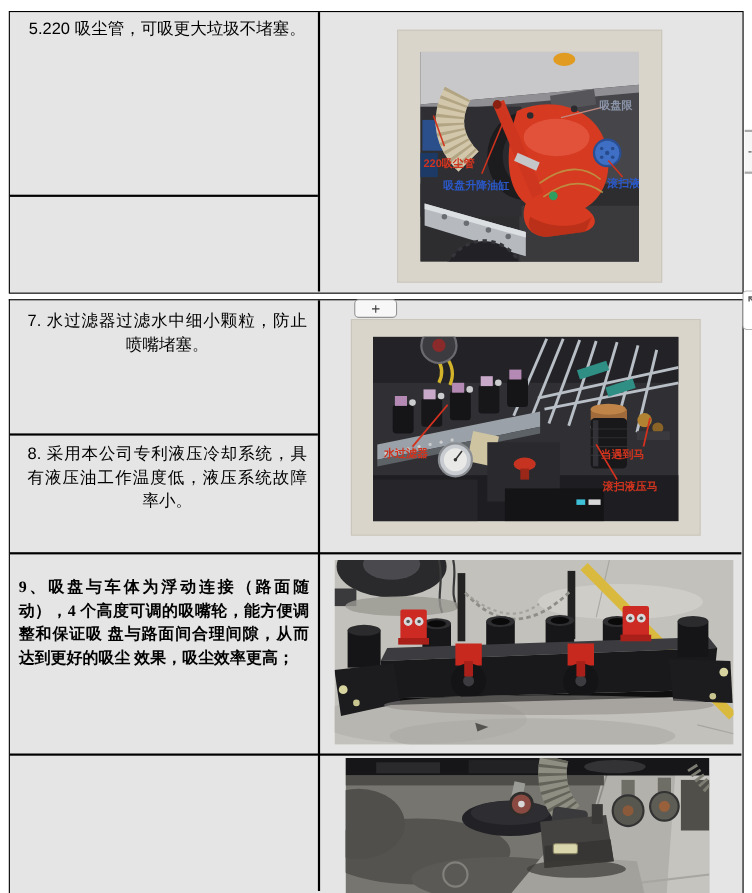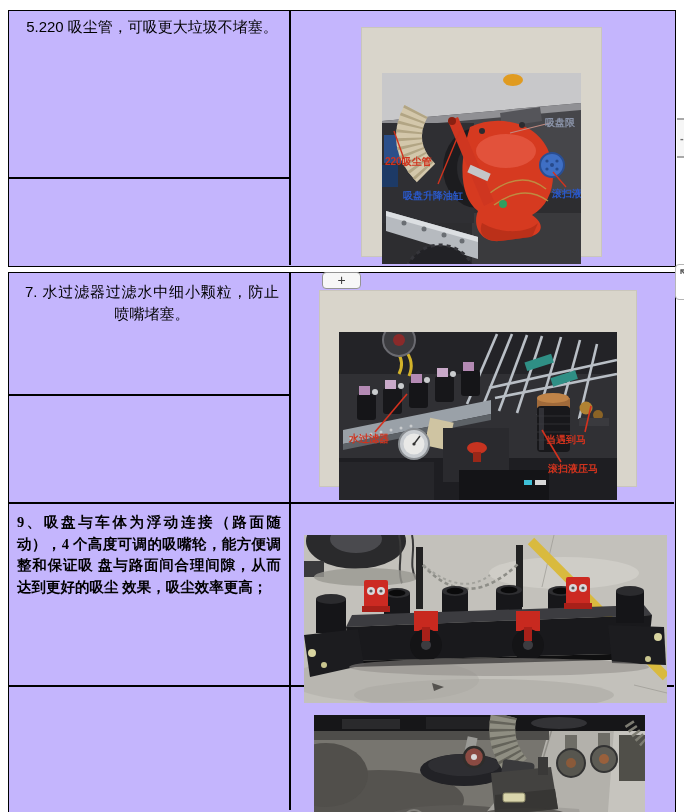--- a/index.html
+++ b/index.html
@@ -1,59 +1,59 @@
 <!DOCTYPE html>
 <html><head>
 <meta charset="utf-8">
 <style>
   * { box-sizing: border-box; margin: 0; padding: 0; }
   html,body { background:#fff; }
   body { width:684px; height:812px; font-family:"Liberation Sans", sans-serif; }
   .page { position:relative; width:684px; height:812px; background:#fff; overflow:hidden; }
 
   
-  .tbl { position:absolute; border:1.5px solid #000; background:#c4b5fd; }
+  .tbl { position:absolute; border:1.5px solid #000; background:#e5e5e5; }
   .t1 { left:8px; top:10px; width:668px; height:257px; }
   .t2 { left:8px; top:272px; width:668px; height:652px; border-bottom:none; }
   .vdiv, .hdiv { position:absolute; background:#000; }
   .t1 .vdiv { left:280px; top:0; width:1.5px; height:254px; }
   .t1 .hdiv { left:0; top:166px; width:280px; height:1.5px; }
   .t2 .vdiv { left:280px; top:0; width:1.5px; height:537px; }
   .t2 .hdiv78 { left:0; top:121px; width:280px; height:1.5px; }
   .t2 .hdiv89 { left:0; top:229px; width:665px; height:1.5px; }
   .t2 .hdiv910 { left:0; top:412px; width:665px; height:1.5px; }
 
   .cell { position:absolute; left:0; width:280px; color:#000; }
   .sans-cell { font:15px/21.7px "Liberation Sans", sans-serif; text-align:justify; text-align-last:center; }
   .serif-cell { font:700 14.5px/21.5px "Liberation Serif", serif; text-align:justify; text-align-last:left; }
   .c5  { top:0;     height:166px; padding:5px 10px 0 16px; }
   .c6  { top:168px; height:84px;  padding:8px 10px 0 12px; }
   .c7  { top:0;     height:121px; padding:8px 10px 0 16px; }
   .c8  { top:123px; height:104px; padding:6px 10px 0 16px; }
-  .c9  { top:231px; height:179px; padding:8px 8px 0 8px; }
+  .c9  { top:231px; height:179px; padding:20px 8px 0 8px; }
   .c10 { top:414px; height:120px; padding:8px 8px 0 8px; }
 
   
   .beige { position:absolute; background:#d9d5cb; border:1px solid #cac6bc; }
   .pframe1 { left:352px; top:16px;  width:241px; height:230px; }
   .pframe2 { left:310px; top:17px;  width:318px; height:197px; }
-  .photo { position:absolute; overflow:hidden;margin-top:26px; }
+  .photo { position:absolute; overflow:hidden; }
   .photo svg { position:absolute; left:0; top:0; }
   .p1 { left:20px; top:19px; width:199px; height:191px; }
   .p2 { left:19px; top:15px; width:278px; height:168px; }
   .p3 { left:295px; top:236px; width:363px; height:168px; }
   .p4 { left:305px; top:416px; width:331px; height:124px; }
 
   
   .plabel { position:absolute; font:700 10px/12px "Liberation Sans", sans-serif; white-space:nowrap; }
   .lbl-red  { color:#d0331e; }
   .lbl-blue { color:#2a58c8; }
   .lbl-grey { color:#8a93a8; }
   .lp1-limit { left:163px; top:44px; }
-  .lp1-duct  { left:3px;   top:83px; }
+  .lp1-duct  { left:3px;   top:97px; }
   .lp1-cyl   { left:21px;  top:117px; }
   .lp1-motor { left:170px; top:115px; }
   .lp2-valve  { left:10px;  top:101px; }
   .lp2-dwv    { left:207px; top:102px; }
   .lp2-filter { left:209px; top:131px; }
 
   
   .add-row-btn { position:absolute; left:322px; top:272px; width:39px; height:17px;
     background:#f7f7f7; border:1px solid #949494; border-radius:4px; z-index:6;
     font:400 14px/14px "Liberation Sans", sans-serif; color:#3c3c3c; text-align:center; cursor:pointer; }
@@ -157,20 +157,23 @@
   </div>
 
   <div class="tbl t2">
     <div class="vdiv"></div>
     <div class="hdiv78" style="position:absolute;background:#000;"></div>
     <div class="hdiv89" style="position:absolute;background:#000;"></div>
     <div class="hdiv910" style="position:absolute;background:#000;"></div>
 
     <div class="cell sans-cell c7">
       <span>7. 水过滤器过滤水中细小颗粒，防止喷嘴堵塞。</span>
+    </div>
+    <div class="cell sans-cell c8">
+      <span>8. 采用本公司专利液压冷却系统，具有液压油工作温度低，液压系统故障率小。</span>
     </div>
     <div class="cell serif-cell c9">
       <span>9、吸盘与车体为浮动连接（路面随动），4 个高度可调的吸嘴轮，能方便调整和保证吸 盘与路面间合理间隙，从而达到更好的吸尘 效果，吸尘效率更高；</span>
     </div>
 
     <div class="beige pframe2">
       <div class="photo p2">
         <svg width="278" height="168" viewBox="0 0 278 168">
           <rect x="0" y="0" width="278" height="168" fill="#303034"></rect>
           <rect x="0" y="0" width="278" height="42" fill="#232327"></rect>

